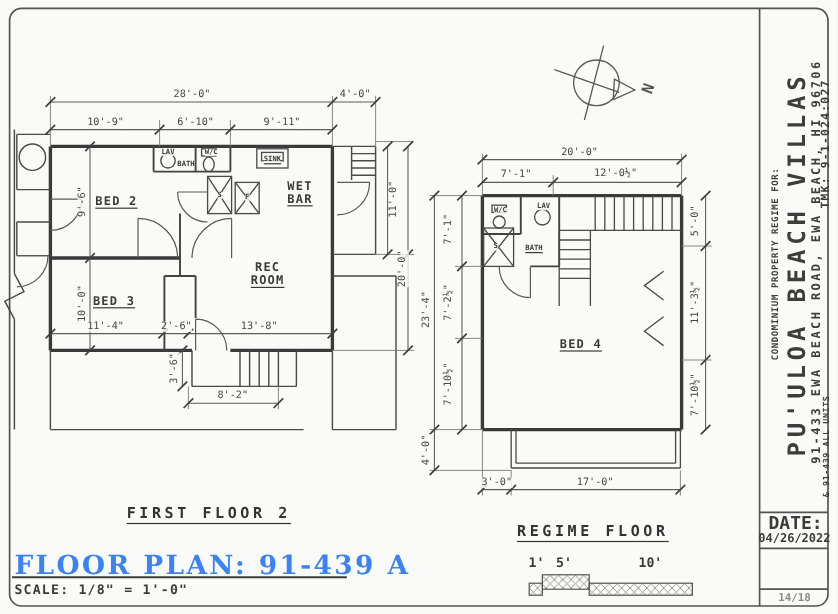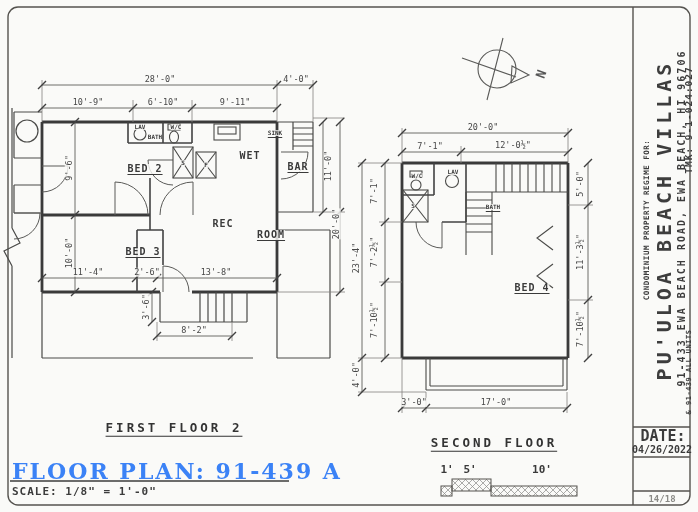--- a/index.html
+++ b/index.html
@@ -6,21 +6,21 @@
   #sheet{
     position:relative;width:698px;height:512px;background:#fafaf8;
     font-family:"DejaVu Sans Mono",monospace;color:#3b3b3b;overflow:hidden;
   }
   #plan-svg{position:absolute;left:0;top:0;}
   .lbl{position:absolute;white-space:nowrap;transform:translate(-50%,-50%);
        background:rgba(250,250,248,.82);line-height:1;}
   .dim{font-size:8.5px;color:#474747;}
   .vdim{transform:translate(-50%,-50%) rotate(-90deg);}
   .room{font-size:10px;font-weight:bold;letter-spacing:1px;color:#3a3a3a;}
-  .undl{text-decoration:underline;text-underline-offset:2px;margin-left:48px;}
+  .undl{text-decoration:underline;text-underline-offset:2px;}
   .fixture{font-size:6px;font-weight:bold;letter-spacing:0;}
   .caption{font-size:12.5px;font-weight:bold;letter-spacing:3px;color:#333;
            text-decoration:underline;text-underline-offset:4px;}
   .sbar{font-size:11px;font-weight:bold;color:#3a3a3a;}
   .tb-rot{position:absolute;white-space:nowrap;color:#3d3d3d;
           transform:translate(-50%,-50%) rotate(-90deg);font-weight:bold;}
   .footer-title{position:absolute;left:12px;top:458px;font-family:"DejaVu Serif",serif;
           font-weight:bold;font-size:22px;letter-spacing:2px;color:#3b82f6;}
   .footer-scale{position:absolute;left:12px;top:485px;font-size:11px;font-weight:bold;
           letter-spacing:1px;color:#3c3c3c;}
@@ -213,21 +213,21 @@
   <span class="lbl dim" style="left:414px;top:402px">3'-0"</span>
   <span class="lbl dim" style="left:496px;top:402px">17'-0"</span>
 
   <span class="lbl room undl" style="left:484px;top:288px">BED 4</span>
   <span class="lbl fixture undl" style="left:445px;top:207px">BATH</span>
   <span class="lbl fixture" style="left:417px;top:176px">W/C</span>
   <span class="lbl fixture" style="left:453px;top:172px">LAV</span>
   <span class="lbl fixture" style="left:413px;top:206px">S</span>
 
   <span class="lbl caption" style="left:174px;top:428px">FIRST FLOOR 2</span>
-  <span class="lbl caption" style="left:494px;top:443px">SECOND FLOOR</span>
+  <span class="lbl caption" style="left:494px;top:443px">REGIME FLOOR</span>
 
   <span class="lbl north-n">N</span>
 
   <span class="lbl sbar" style="left:447px;top:469px">1'</span>
   <span class="lbl sbar" style="left:470px;top:469px">5'</span>
   <span class="lbl sbar" style="left:542px;top:469px">10'</span>
 
   <span class="footer-title">FLOOR PLAN: 91-439 A</span>
   <span class="footer-scale">SCALE: 1/8" = 1'-0"</span>
 

